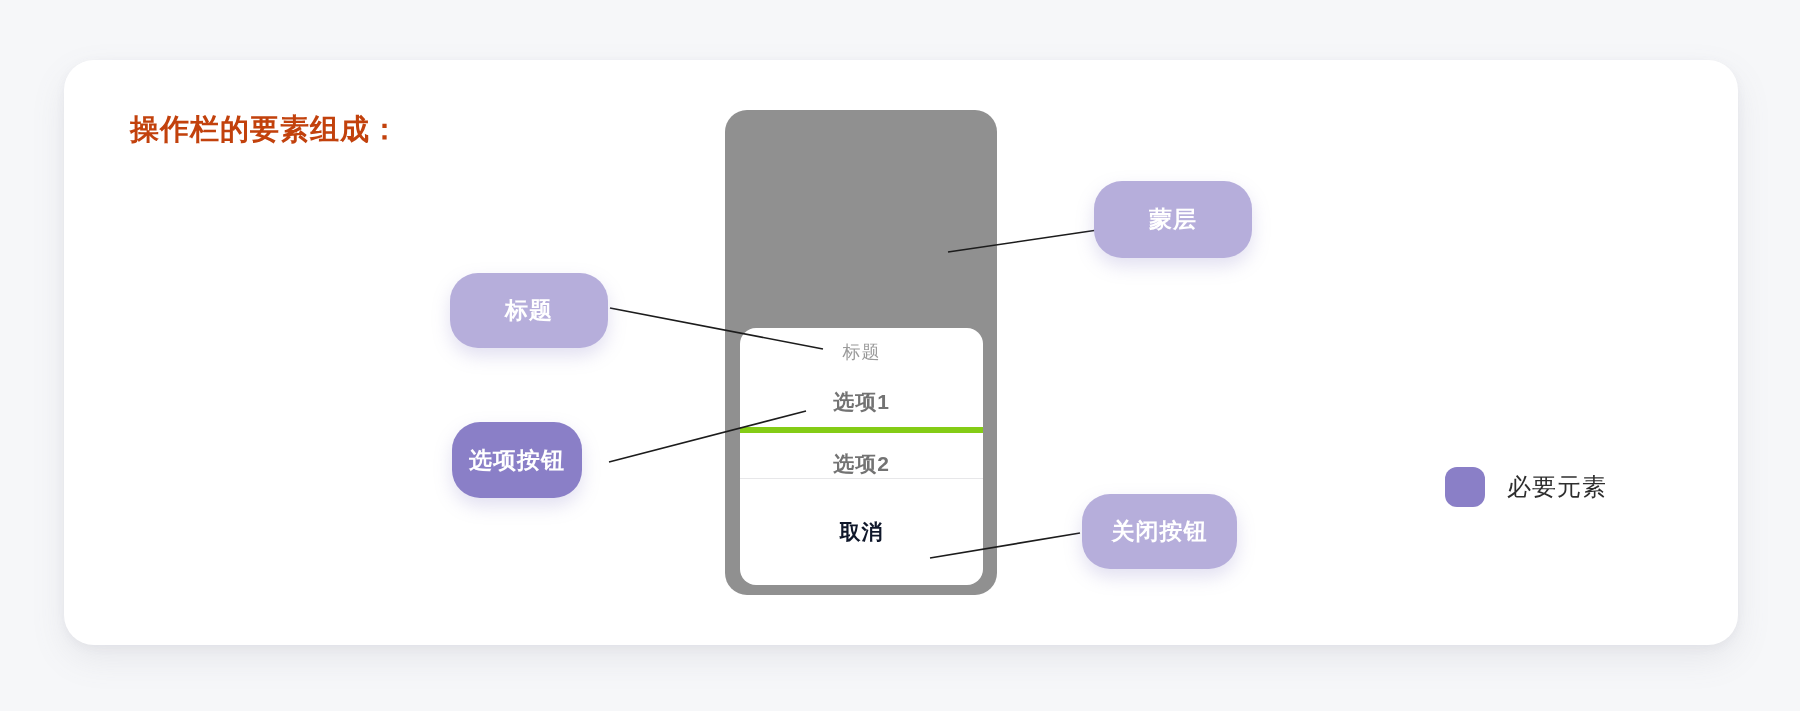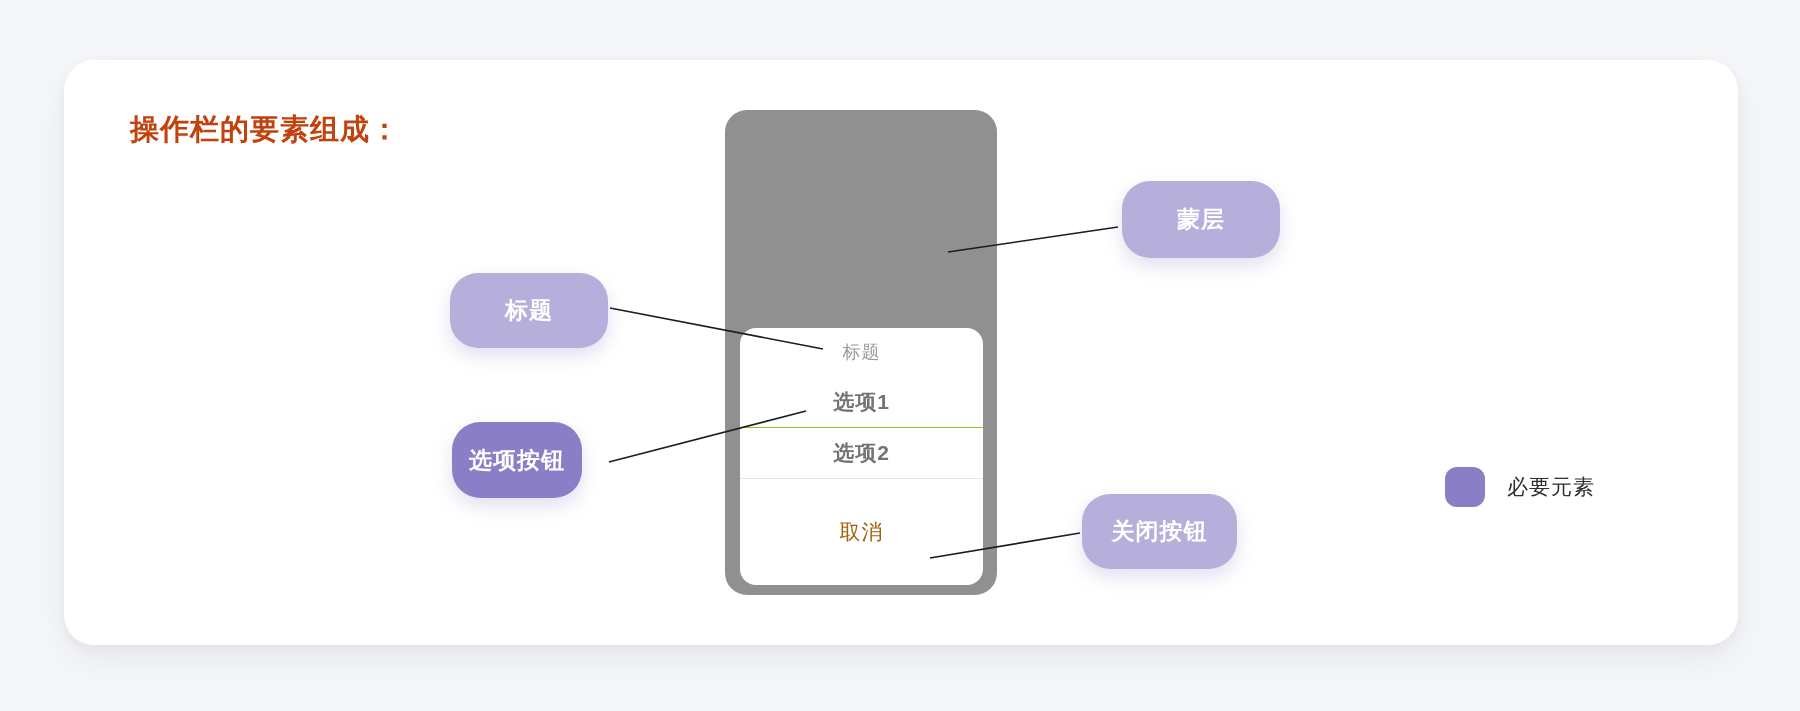--- a/index.html
+++ b/index.html
@@ -52,41 +52,41 @@
     overflow: hidden;
   }
   .sheet-row {
     display: flex;
     align-items: center;
     justify-content: center;
   }
   .sheet-title-row { flex: 0 0 48px; }
   .sheet-title-text { font-size: 18px; color: #9a9a9a; letter-spacing: 1px; }
   .sheet-option-row { flex: 0 0 51px; }
-  .sheet-option-row.sep { border-top: 1px solid #84cc16; }
+  .sheet-option-row.sep { border-top: 6px solid #84cc16; align-items: flex-end; }
   .sheet-option-text { font-size: 21px; font-weight: bold; color: #737373; letter-spacing: 1px; }
   .sheet-cancel-row { flex: 1 1 auto; border-top: 1px solid #e7e7e9; }
-  .sheet-cancel-text { font-size: 21px; font-weight: normal; color: #a16207; letter-spacing: 1px; }
+  .sheet-cancel-text { font-size: 21px; font-weight: bold; color: #0f172a; letter-spacing: 1px; }
 
   
   .pill {
     position: absolute;
     display: flex;
     align-items: center;
     justify-content: center;
     border-radius: 28px;
     color: #ffffff;
     font-size: 23px;
     font-weight: 600;
     letter-spacing: 1px;
     box-shadow: 0 8px 18px rgba(140,130,200,0.25);
   }
   .pill-optional { background: #b6aedb; }
   .pill-required { background: #8a7fc7; }
-  .pill-mask   { left: 1122px; top: 181px; width: 158px; height: 77px; }
+  .pill-mask   { left: 1094px; top: 181px; width: 158px; height: 77px; }
   .pill-title  { left: 450px;  top: 273px; width: 158px; height: 75px; }
   .pill-option { left: 452px;  top: 422px; width: 130px; height: 76px; }
   .pill-close  { left: 1082px; top: 494px; width: 155px; height: 75px; }
 
   
   .lines-svg {
     position: absolute; inset: 0;
     width: 1800px; height: 711px;
     pointer-events: none;
   }
@@ -97,21 +97,21 @@
     position: absolute;
     left: 1445px; top: 467px;
     display: flex;
     flex-direction: column;
     gap: 26px;
   }
   .legend-row { display: flex; align-items: center; gap: 22px; height: 40px; }
   .legend-swatch { width: 40px; height: 40px; border-radius: 12px; }
   .legend-swatch.required { background: #8a7fc7; }
   .legend-swatch.optional { background: #b6aedb; }
-  .legend-label { font-size: 21px; color: #2e2e2e; letter-spacing: 1px; }
+  .legend-label { font-size: 24px; color: #2e2e2e; letter-spacing: 1px; }
 </style>
 </head>
 <body>
 
 <div class="stage">
 
   <div class="card"></div>
 
   <div class="heading">操作栏的要素组成：</div>
 

